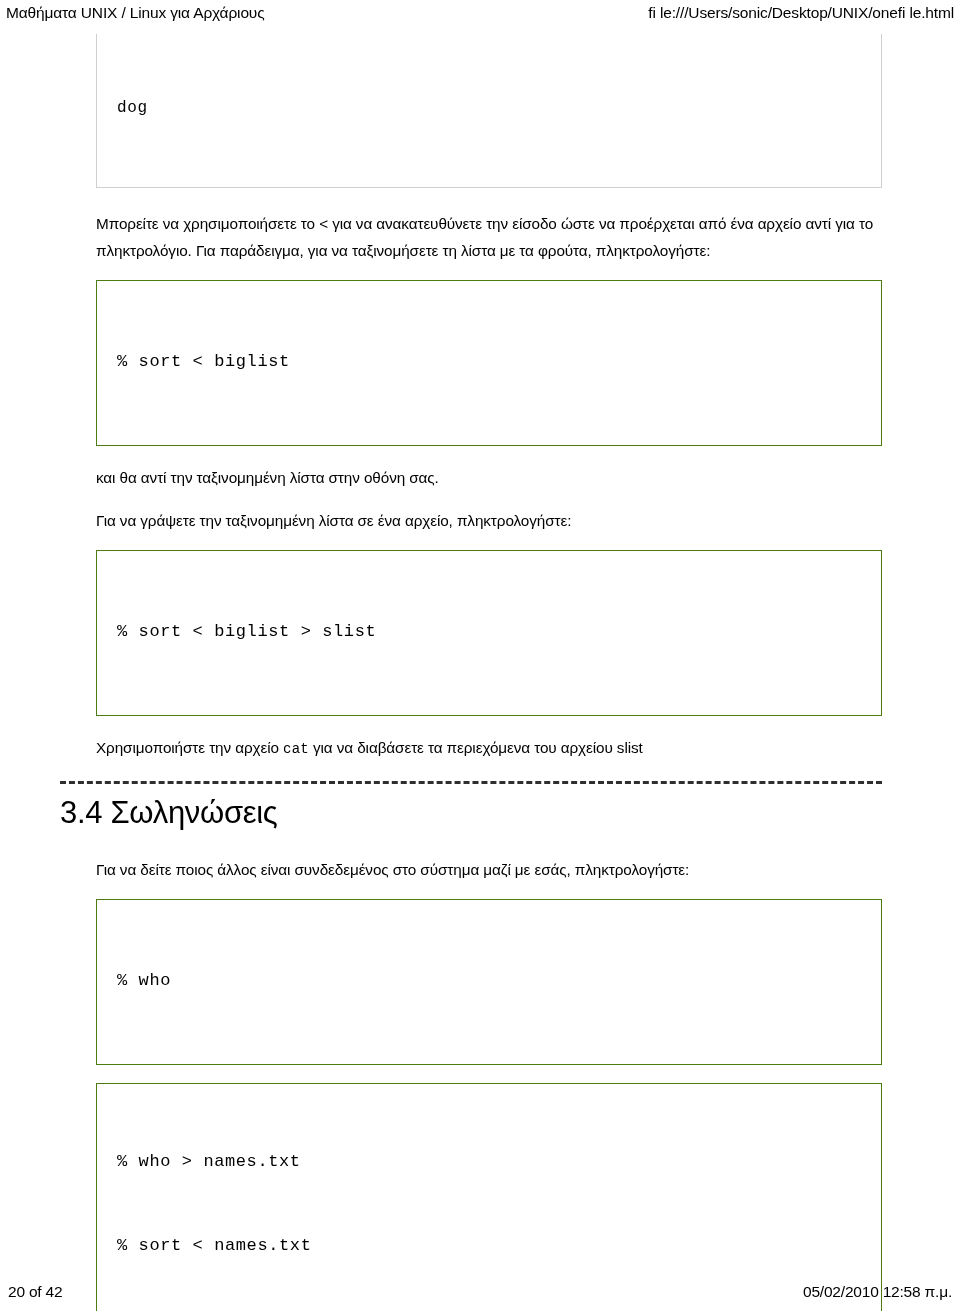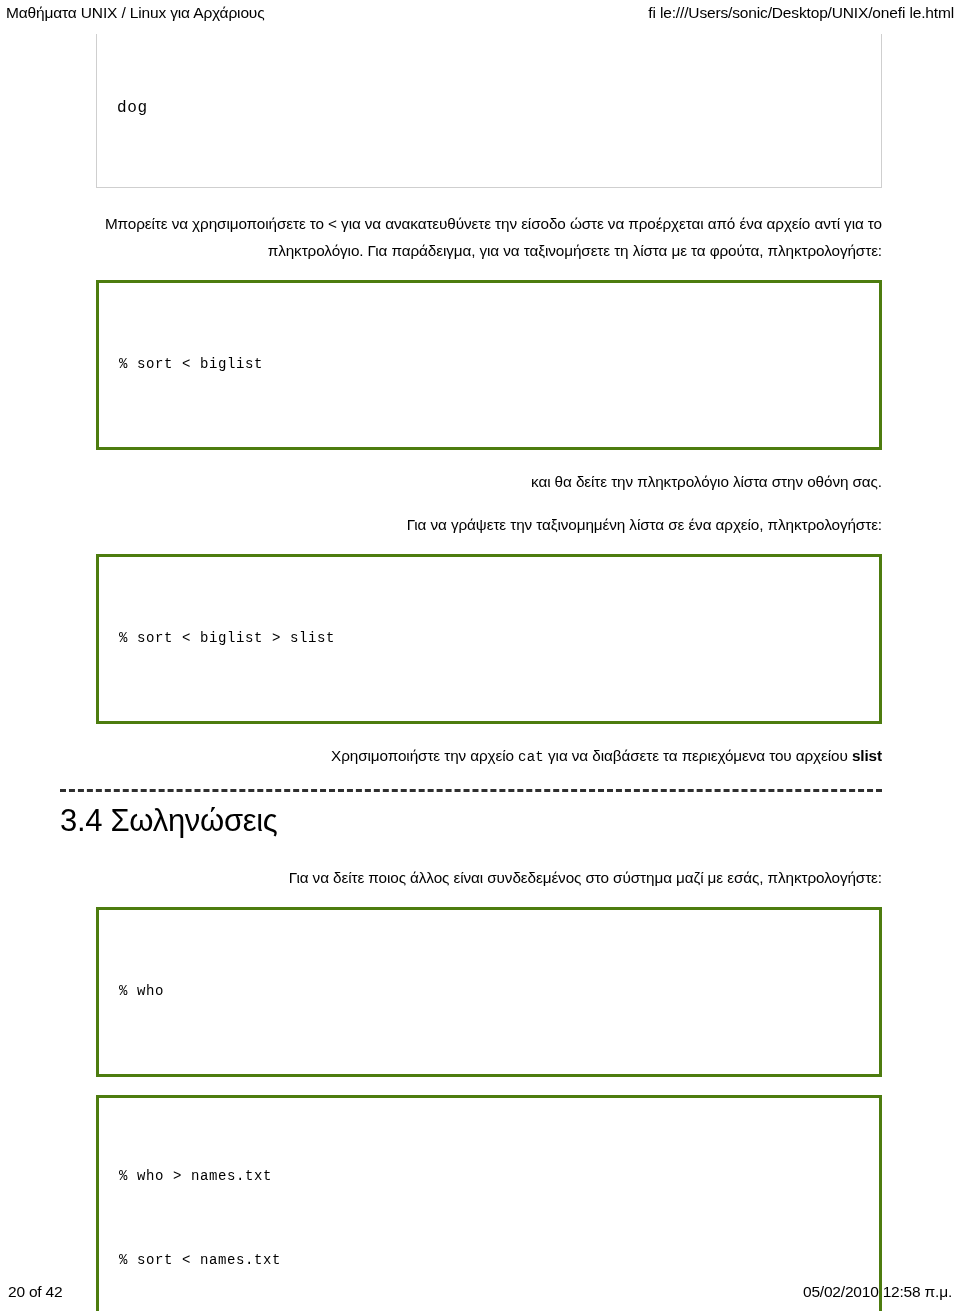--- a/index.html
+++ b/index.html
@@ -45,38 +45,38 @@
     box-sizing: border-box;
     padding: 0 78px 0 96px;
   }
 
   
   p.para {
     margin: 0 0 16px 0;
     font-size: 15.3px;
     line-height: 27px;
     letter-spacing: -0.1px;
-    text-align: right;
+    text-align: left;
   }
-  .b { font-weight: bold; margin-top: 20px; }
+  .b { font-weight: normal; margin-top: 20px; }
   .mono-inline {
     font-family: "Liberation Mono", "DejaVu Sans Mono", monospace;
     font-size: 14px;
     letter-spacing: 0.2px;
   }
 
   
   .codebox {
     box-sizing: border-box;
-    border: 3px solid #4d7c0f;
+    border: 1px solid #4d7c0f;
     background: #ffffff;
     padding: 11px 0 13px 20px;
     margin: 0 0 18px 0;
     font-family: "Liberation Mono", "DejaVu Sans Mono", monospace;
-    font-size: 14px;
+    font-size: 17px;
     line-height: 28px;
     letter-spacing: 0.6px;
     color: #000;
     white-space: pre;
   }
   .codebox.grey {
     border: 1px solid #cfcfcf;
     border-top: none;
     padding-top: 4px;
     padding-bottom: 9px;
@@ -140,21 +140,21 @@
   <div class="codebox grey">
     <span class="cl">dog</span>
   </div>
 
   <p class="para">Μπορείτε να χρησιμοποιήσετε το &lt; για να ανακατευθύνετε την είσοδο ώστε να προέρχεται από ένα αρχείο αντί για το πληκτρολόγιο. Για παράδειγμα, για να ταξινομήσετε τη λίστα με τα φρούτα, πληκτρολογήστε:</p>
 
   <div class="codebox">
     <span class="cl">% sort &lt; biglist</span>
   </div>
 
-  <p class="para">και θα δείτε την πληκτρολόγιο λίστα στην οθόνη σας.</p>
+  <p class="para">και θα αντί την ταξινομημένη λίστα στην οθόνη σας.</p>
 
   <p class="para">Για να γράψετε την ταξινομημένη λίστα σε ένα αρχείο, πληκτρολογήστε:</p>
 
   <div class="codebox">
     <span class="cl">% sort &lt; biglist &gt; slist</span>
   </div>
 
   <p class="para"><span>Χρησιμοποιήστε την αρχείο </span><span class="mono-inline">cat</span><span> για να διαβάσετε τα περιεχόμενα του αρχείου </span><span class="b">slist</span></p>
 
   <hr class="dashed-rule">

